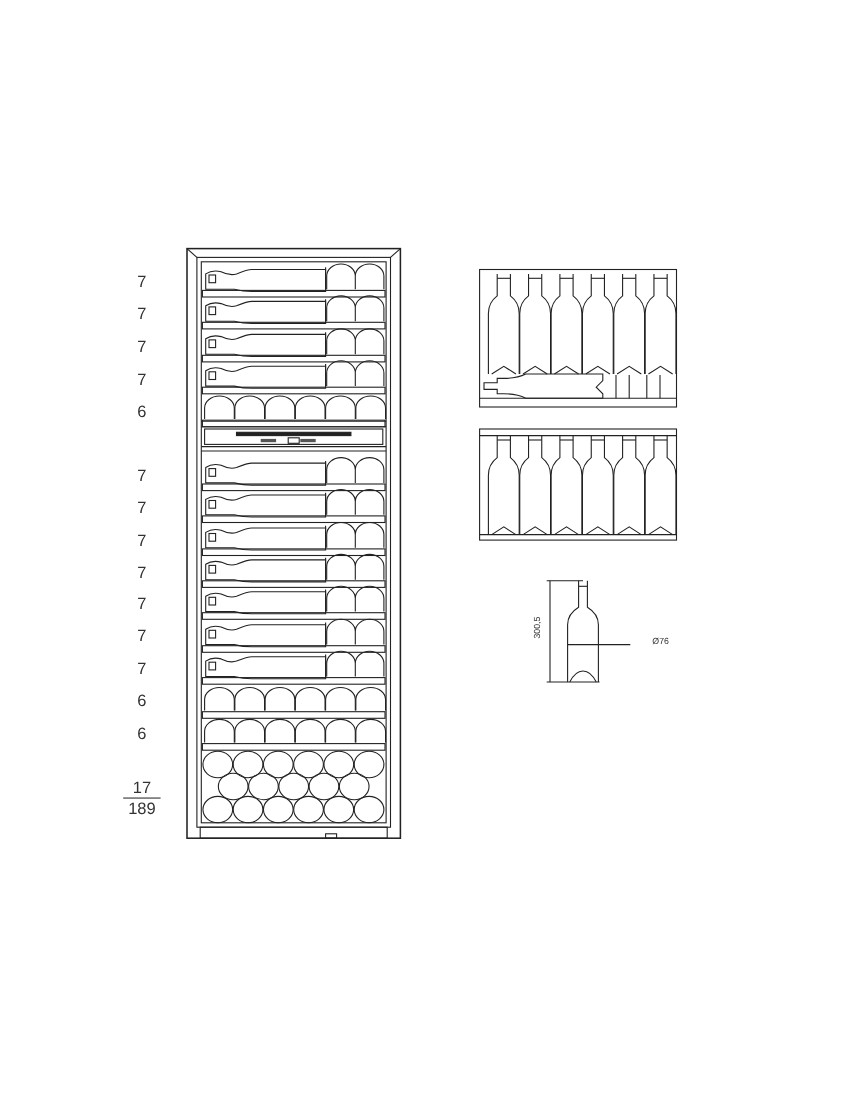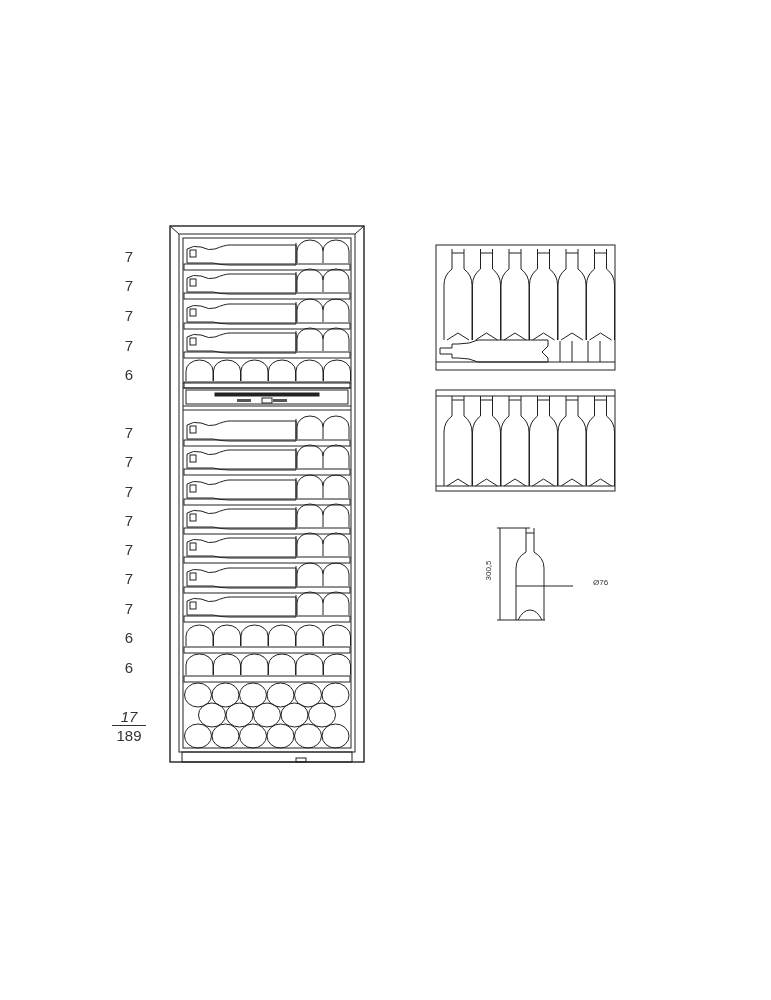--- a/index.html
+++ b/index.html
@@ -1,19 +1,19 @@
 <!DOCTYPE html>
 <html><head>
 <meta charset="utf-8">
 <style>
   html, body { margin:0; padding:0; background:#ffffff; }
   body { width:771px; height:1000px; position:relative; overflow:hidden; font-family:"Liberation Sans", sans-serif; }
   .label { position:absolute; left:116px; width:26px; text-align:center; font-size:15px; color:#333; line-height:18px; }
   .frac { position:absolute; left:112px; width:34px; text-align:center; font-size:15px; color:#333; }
-  .frac .num { display:block; border-bottom:1px solid #333; line-height:17px;font-style:italic; }
+  .frac .num { display:block; border-bottom:1px solid #333; line-height:17px; }
   .frac .den { display:block; line-height:19px; }
   svg { position:absolute; left:0; top:0; }
   .dim { position:absolute; font-size:8px; color:#333; }
 </style>
 </head>
 <body>
 
 <div id="labels">
     <div class="label" style="top: 248px;">7</div>
     <div class="label" style="top: 277px;">7</div>

